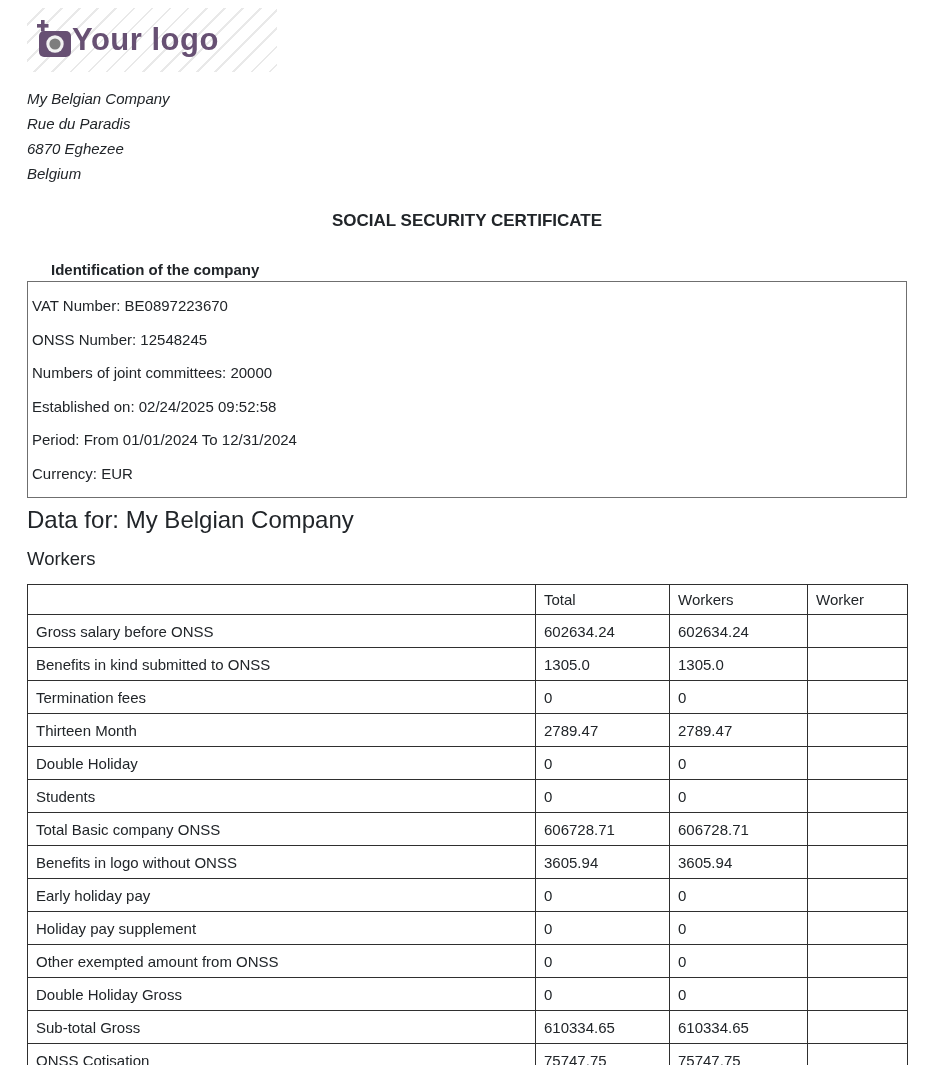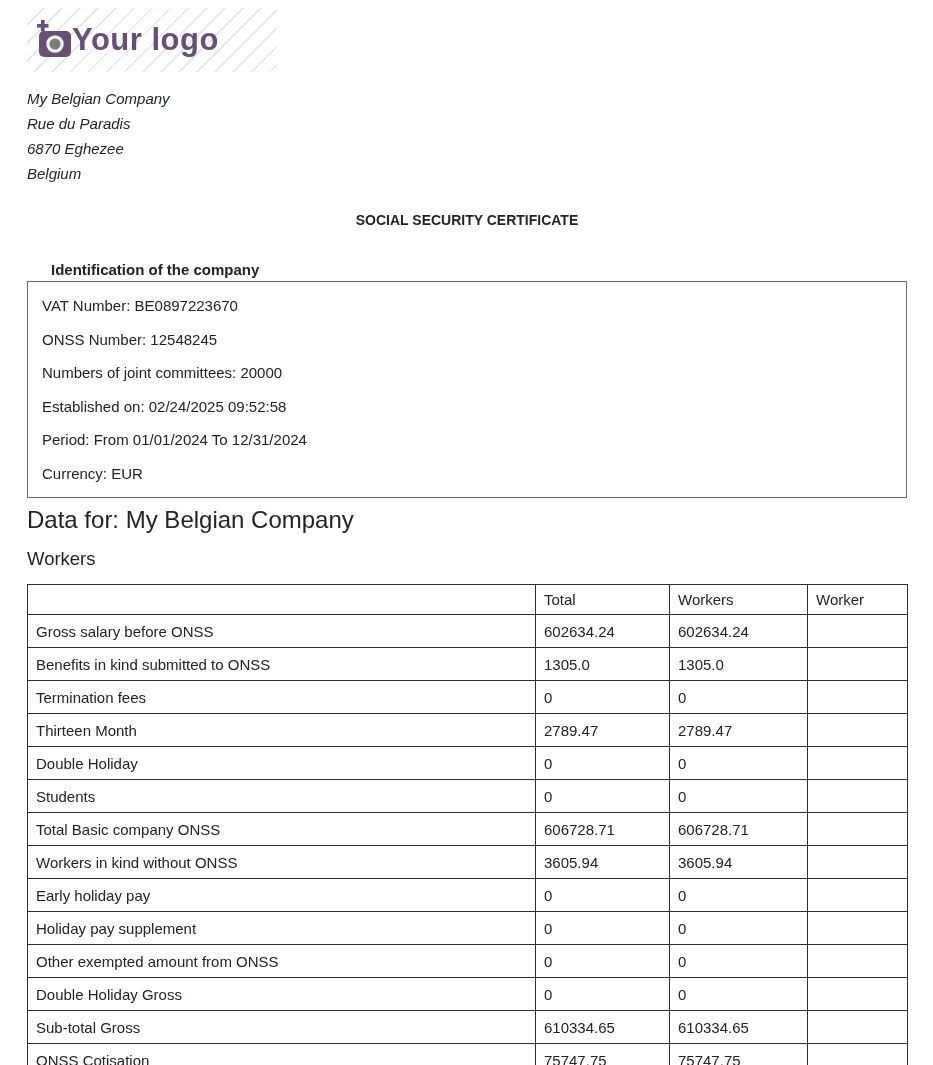--- a/index.html
+++ b/index.html
@@ -21,31 +21,31 @@
   .logo-text {
     font-size: 31px; font-weight: 700; color: #675073; letter-spacing: 0.5px;
   }
 
   
   .address { margin-top: 14px; font-size: 15px; line-height: 25px; font-style: italic; }
 
   
   .doc-title {
     margin-top: 25px; text-align: center;
-    font-size: 14px; font-weight: 700; line-height: 19px;
+    font-size: 17px; font-weight: 700; line-height: 19px;
   }
 
   
   .section-heading {
     margin-top: 31px; font-size: 15px; font-weight: 700;
     line-height: 17px; padding-bottom: 3px; margin-left: 24px;
   }
   .id-box {
     border: 1px solid #6f6f6f;
-    padding: 7px 14px;
+    padding: 7px 4px;
     font-size: 15px; line-height: 33.5px;
   }
 
   
   .data-for { margin-top: 6px; font-size: 24px; font-weight: 400; line-height: 32px; }
   .workers-heading { margin-top: 14px; font-size: 18.5px; font-weight: 400; line-height: 18px; }
 
   
   table.workers {
     margin-top: 16px; border-collapse: collapse; table-layout: fixed;
@@ -153,21 +153,21 @@
           <td>0</td>
           <td></td>
         </tr>
         <tr>
           <td>Total Basic company ONSS</td>
           <td>606728.71</td>
           <td>606728.71</td>
           <td></td>
         </tr>
         <tr>
-          <td>Workers in kind without ONSS</td>
+          <td>Benefits in logo without ONSS</td>
           <td>3605.94</td>
           <td>3605.94</td>
           <td></td>
         </tr>
         <tr>
           <td>Early holiday pay</td>
           <td>0</td>
           <td>0</td>
           <td></td>
         </tr>

